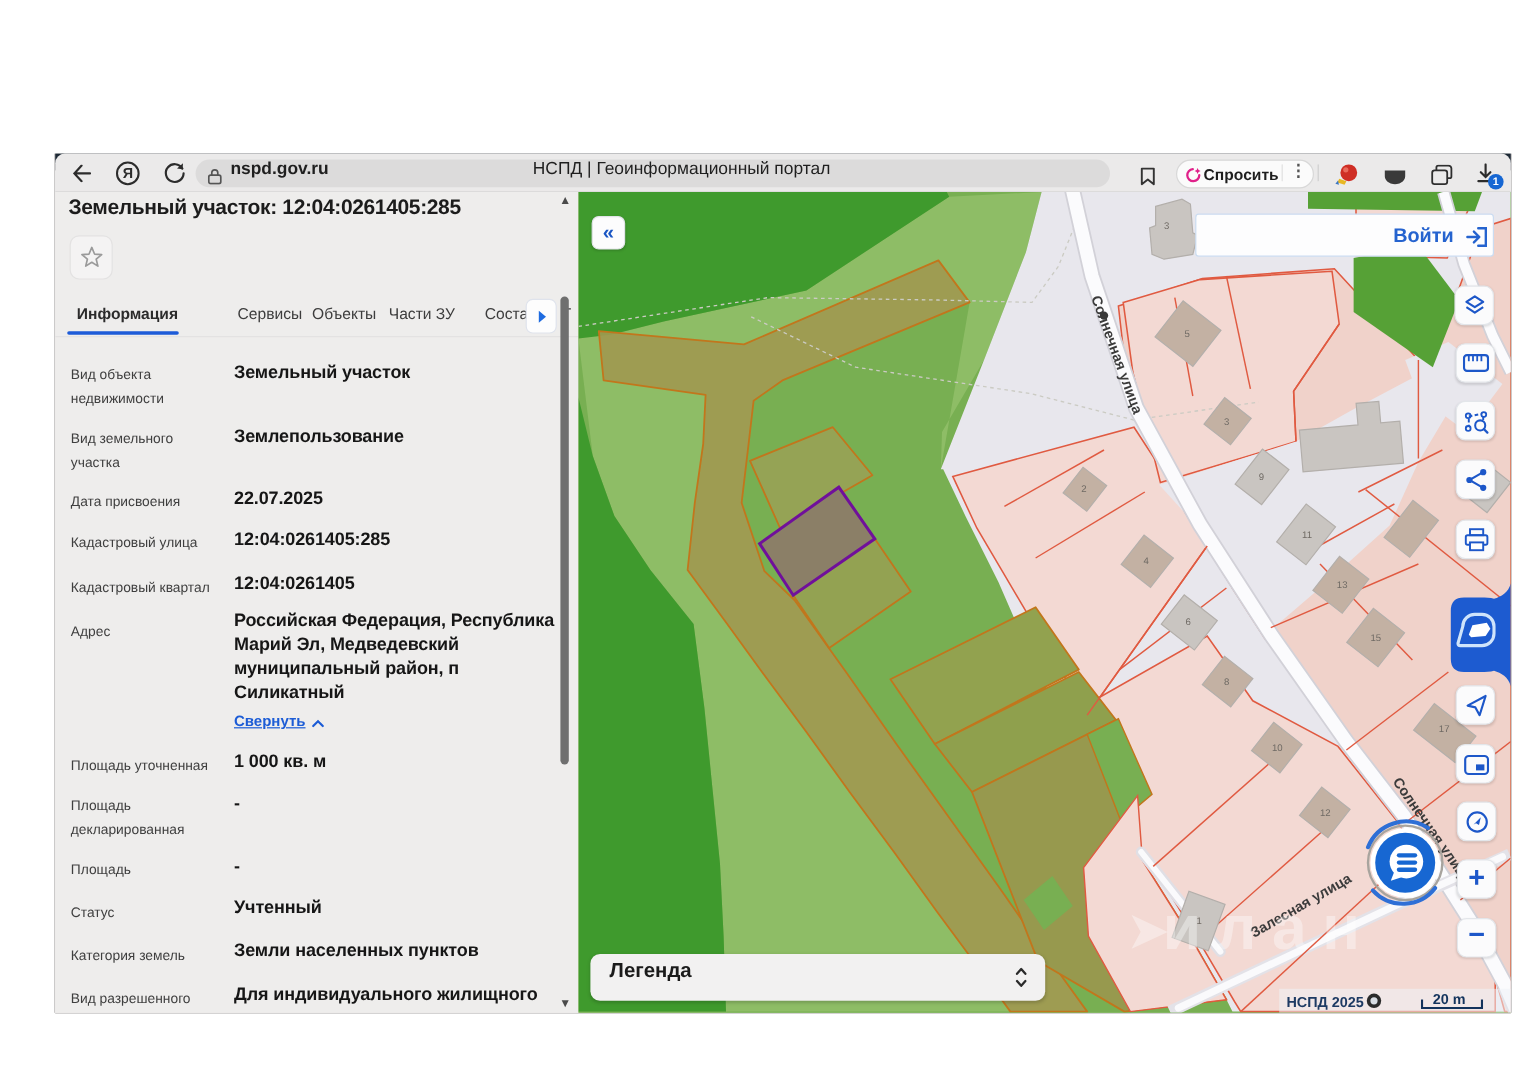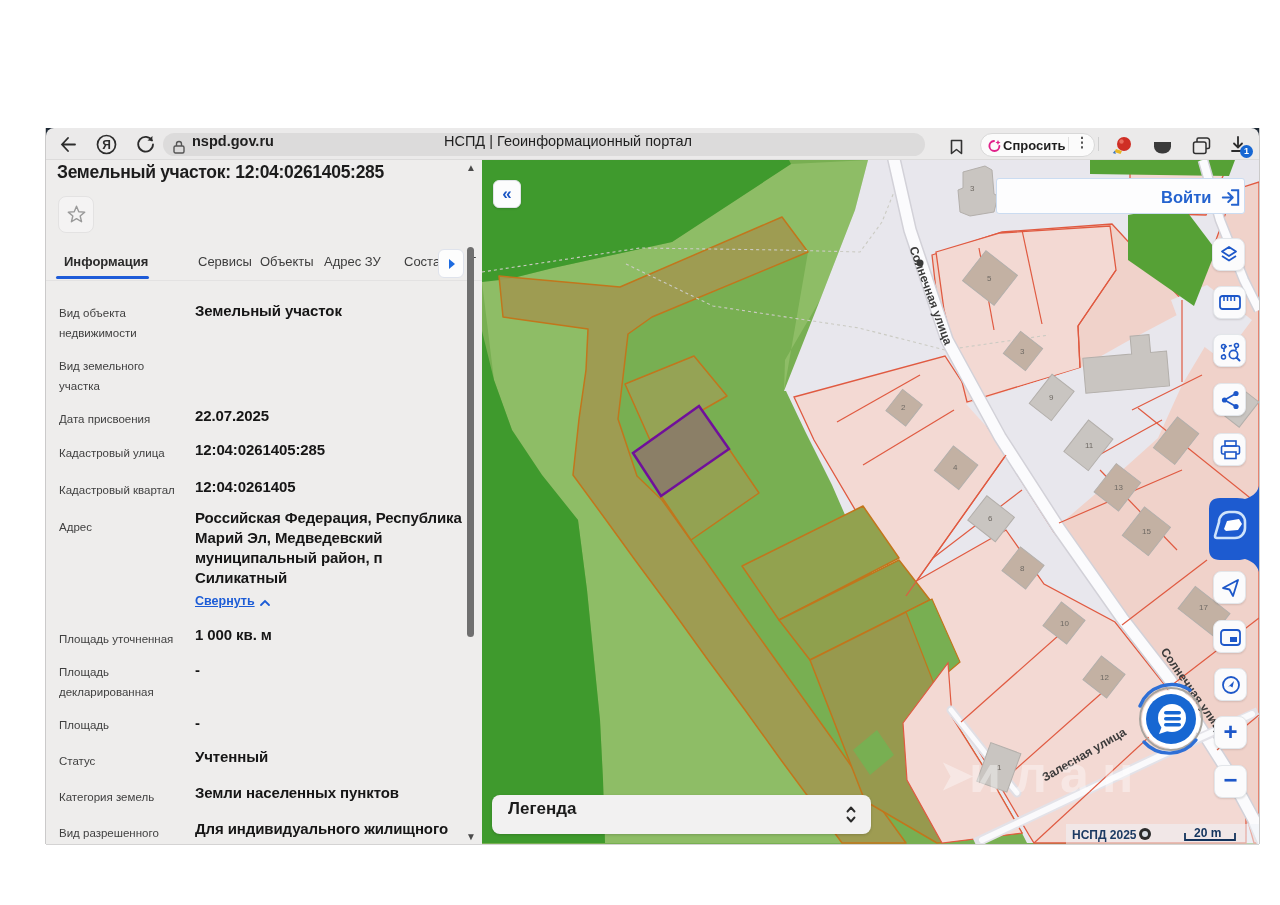--- a/index.html
+++ b/index.html
@@ -105,35 +105,36 @@
   <div id="ptitle">Земельный участок: 12:04:0261405:285</div>
   <div id="star">
         <svg style="position:absolute;left:7px;top:7px" width="21" height="21" viewBox="0 0 24 24">
           <path d="M12 2.5 l2.6 6.3 6.8 0.5 -5.2 4.4 1.6 6.6 -5.8 -3.6 -5.8 3.6 1.6 -6.6 -5.2 -4.4 6.8 -0.5 Z" stroke="#9a9a9a" stroke-width="1.6" fill="none" stroke-linejoin="round"></path>
         </svg>
       </div>
   <div id="tabs">
     <span style="left:18px;color:#2b2b2b;font-weight:bold;">Информация</span>
     <span style="left:124px;margin-left:28px;">Сервисы</span>
     <span style="left:202px;margin-left:12px;">Объекты</span>
-    <span style="left:278px;">Адрес ЗУ</span>
+    <span style="left:278px;">Части ЗУ</span>
     <span style="left:358px;">Соста</span>
     <span style="left:423px;">Г</span>
   </div>
   <div id="tabline"></div>
   <div id="tabsep"></div>
   <div id="tabbtn">
         <svg style="position:absolute;left:9px;top:8px" width="8" height="12" viewBox="0 0 8 12">
           <path d="M1 1 L7 6 L1 11 Z" fill="#1e6be0"></path>
         </svg>
       </div>
 
   <div class="rowlab" style="top:143px;">Вид объекта<br>недвижимости</div>
   <div class="rowval" style="top:141px;">Земельный участок</div>
   <div class="rowlab" style="top:196px;">Вид земельного<br>участка</div>
+  <div class="rowval" style="top:194px;">Землепользование</div>
   <div class="rowlab" style="top:249px;">Дата присвоения</div>
   <div class="rowval" style="top:246px;">22.07.2025</div>
   <div class="rowlab" style="top:283px;">Кадастровый улица</div>
   <div class="rowval" style="top:280px;">12:04:0261405:285</div>
   <div class="rowlab" style="top:320px;">Кадастровый квартал</div>
   <div class="rowval" style="top:317px;">12:04:0261405</div>
   <div class="rowlab" style="top:357px;">Адрес</div>
   <div class="rowval" style="top:348px;">Российская Федерация, Республика<br>Марий Эл, Медведевский<br>муниципальный район, п<br>Силикатный</div>
   <div id="swlink">Свернуть</div>
   <svg style="position:absolute;left:213px;top:438px;" width="12" height="10" viewBox="0 0 12 10">

